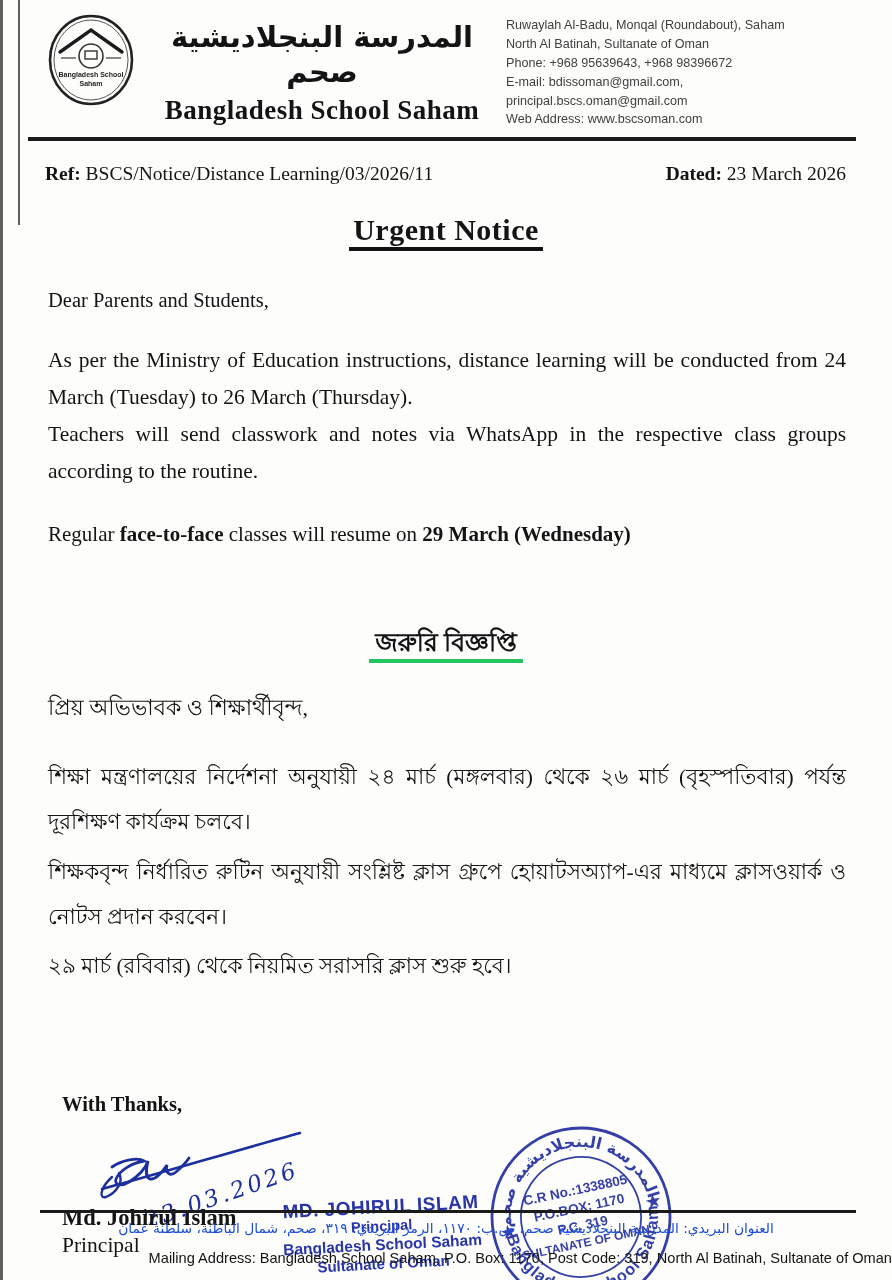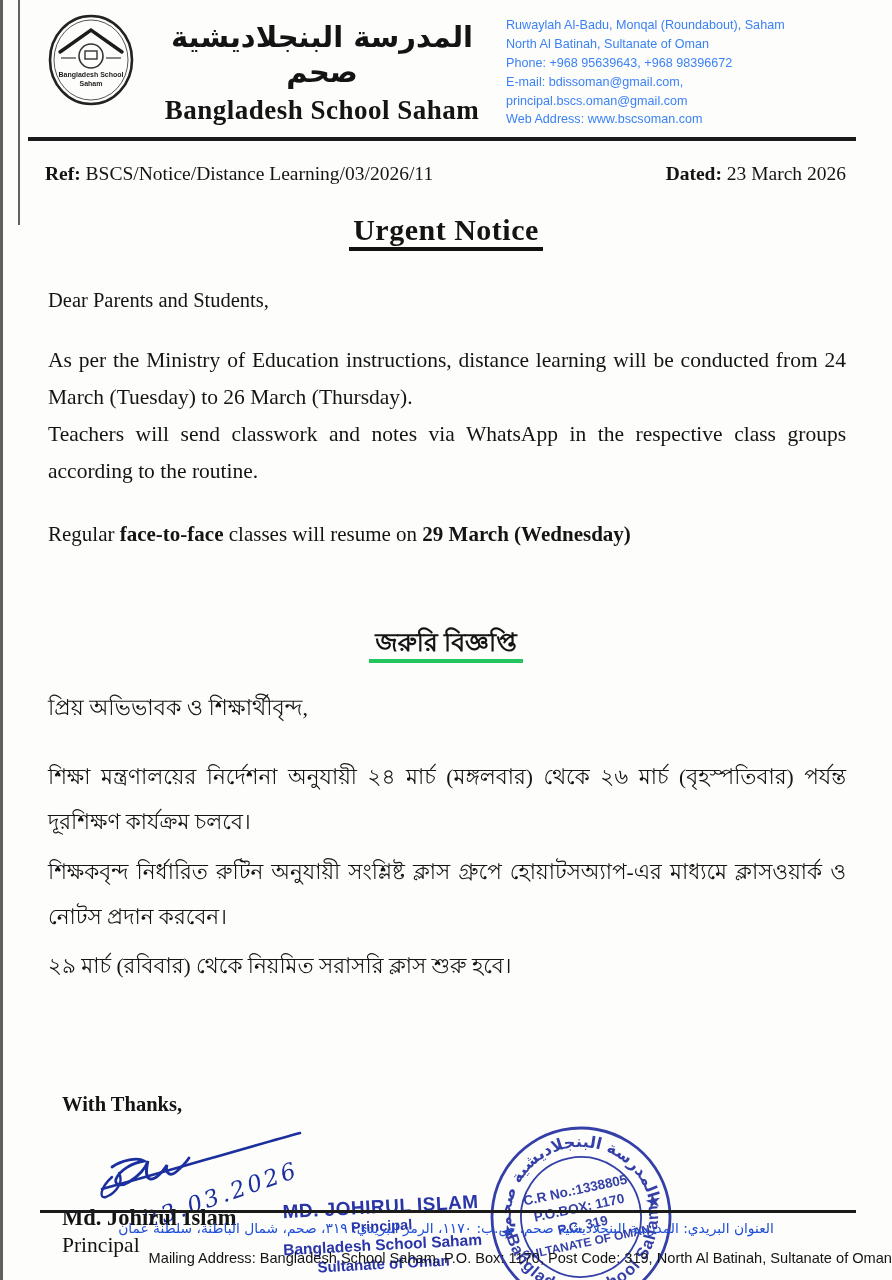--- a/index.html
+++ b/index.html
@@ -16,21 +16,21 @@
   
   .scan-edge { position:absolute; left:0; top:0; width:3px; height:100%; background:#2a2a2a; opacity:.75; }
   .scan-edge2 { position:absolute; left:18px; top:0; width:2px; height:225px; background:#3a3a3a; opacity:.8; }
 
   
   .header { display:flex; align-items:flex-start; padding:14px 34px 0 46px; }
   .logo-wrap { width:92px; flex:0 0 auto; }
   .title-block { width:372px; text-align:center; padding-top:6px; }
   .arabic-name { font-family:"DejaVu Sans", sans-serif; font-weight:bold; font-size:29px; line-height:1.2; direction:rtl; }
   .english-name { font-size:27px; font-weight:bold; letter-spacing:.5px; margin-top:5px; }
-  .contact { margin-left:auto; font-family:"Liberation Sans", sans-serif; font-size:12.6px; line-height:1.5; color:#3b82f6; padding-top:2px; max-width:352px; }
+  .contact { margin-left:auto; font-family:"Liberation Sans", sans-serif; font-size:12.6px; line-height:1.5; color:#404040; padding-top:2px; max-width:352px; }
   .rule-1 { margin:8px 36px 0 28px; border-top:4px solid #1b1b1b; }
 
   
   .ref-row { display:flex; justify-content:space-between; padding:22px 46px 0 45px; font-size:19.5px; }
   .lbl { font-weight:bold; }
 
   
   .title-en { text-align:center; margin-top:28px; }
   .title-en span { font-size:30px; font-weight:bold; letter-spacing:.5px; border-bottom:4px solid #111; padding:0 4px 1px 4px; }
   .salutation-en { margin:42px 46px 0 48px; font-size:20.5px; font-weight:normal; }

